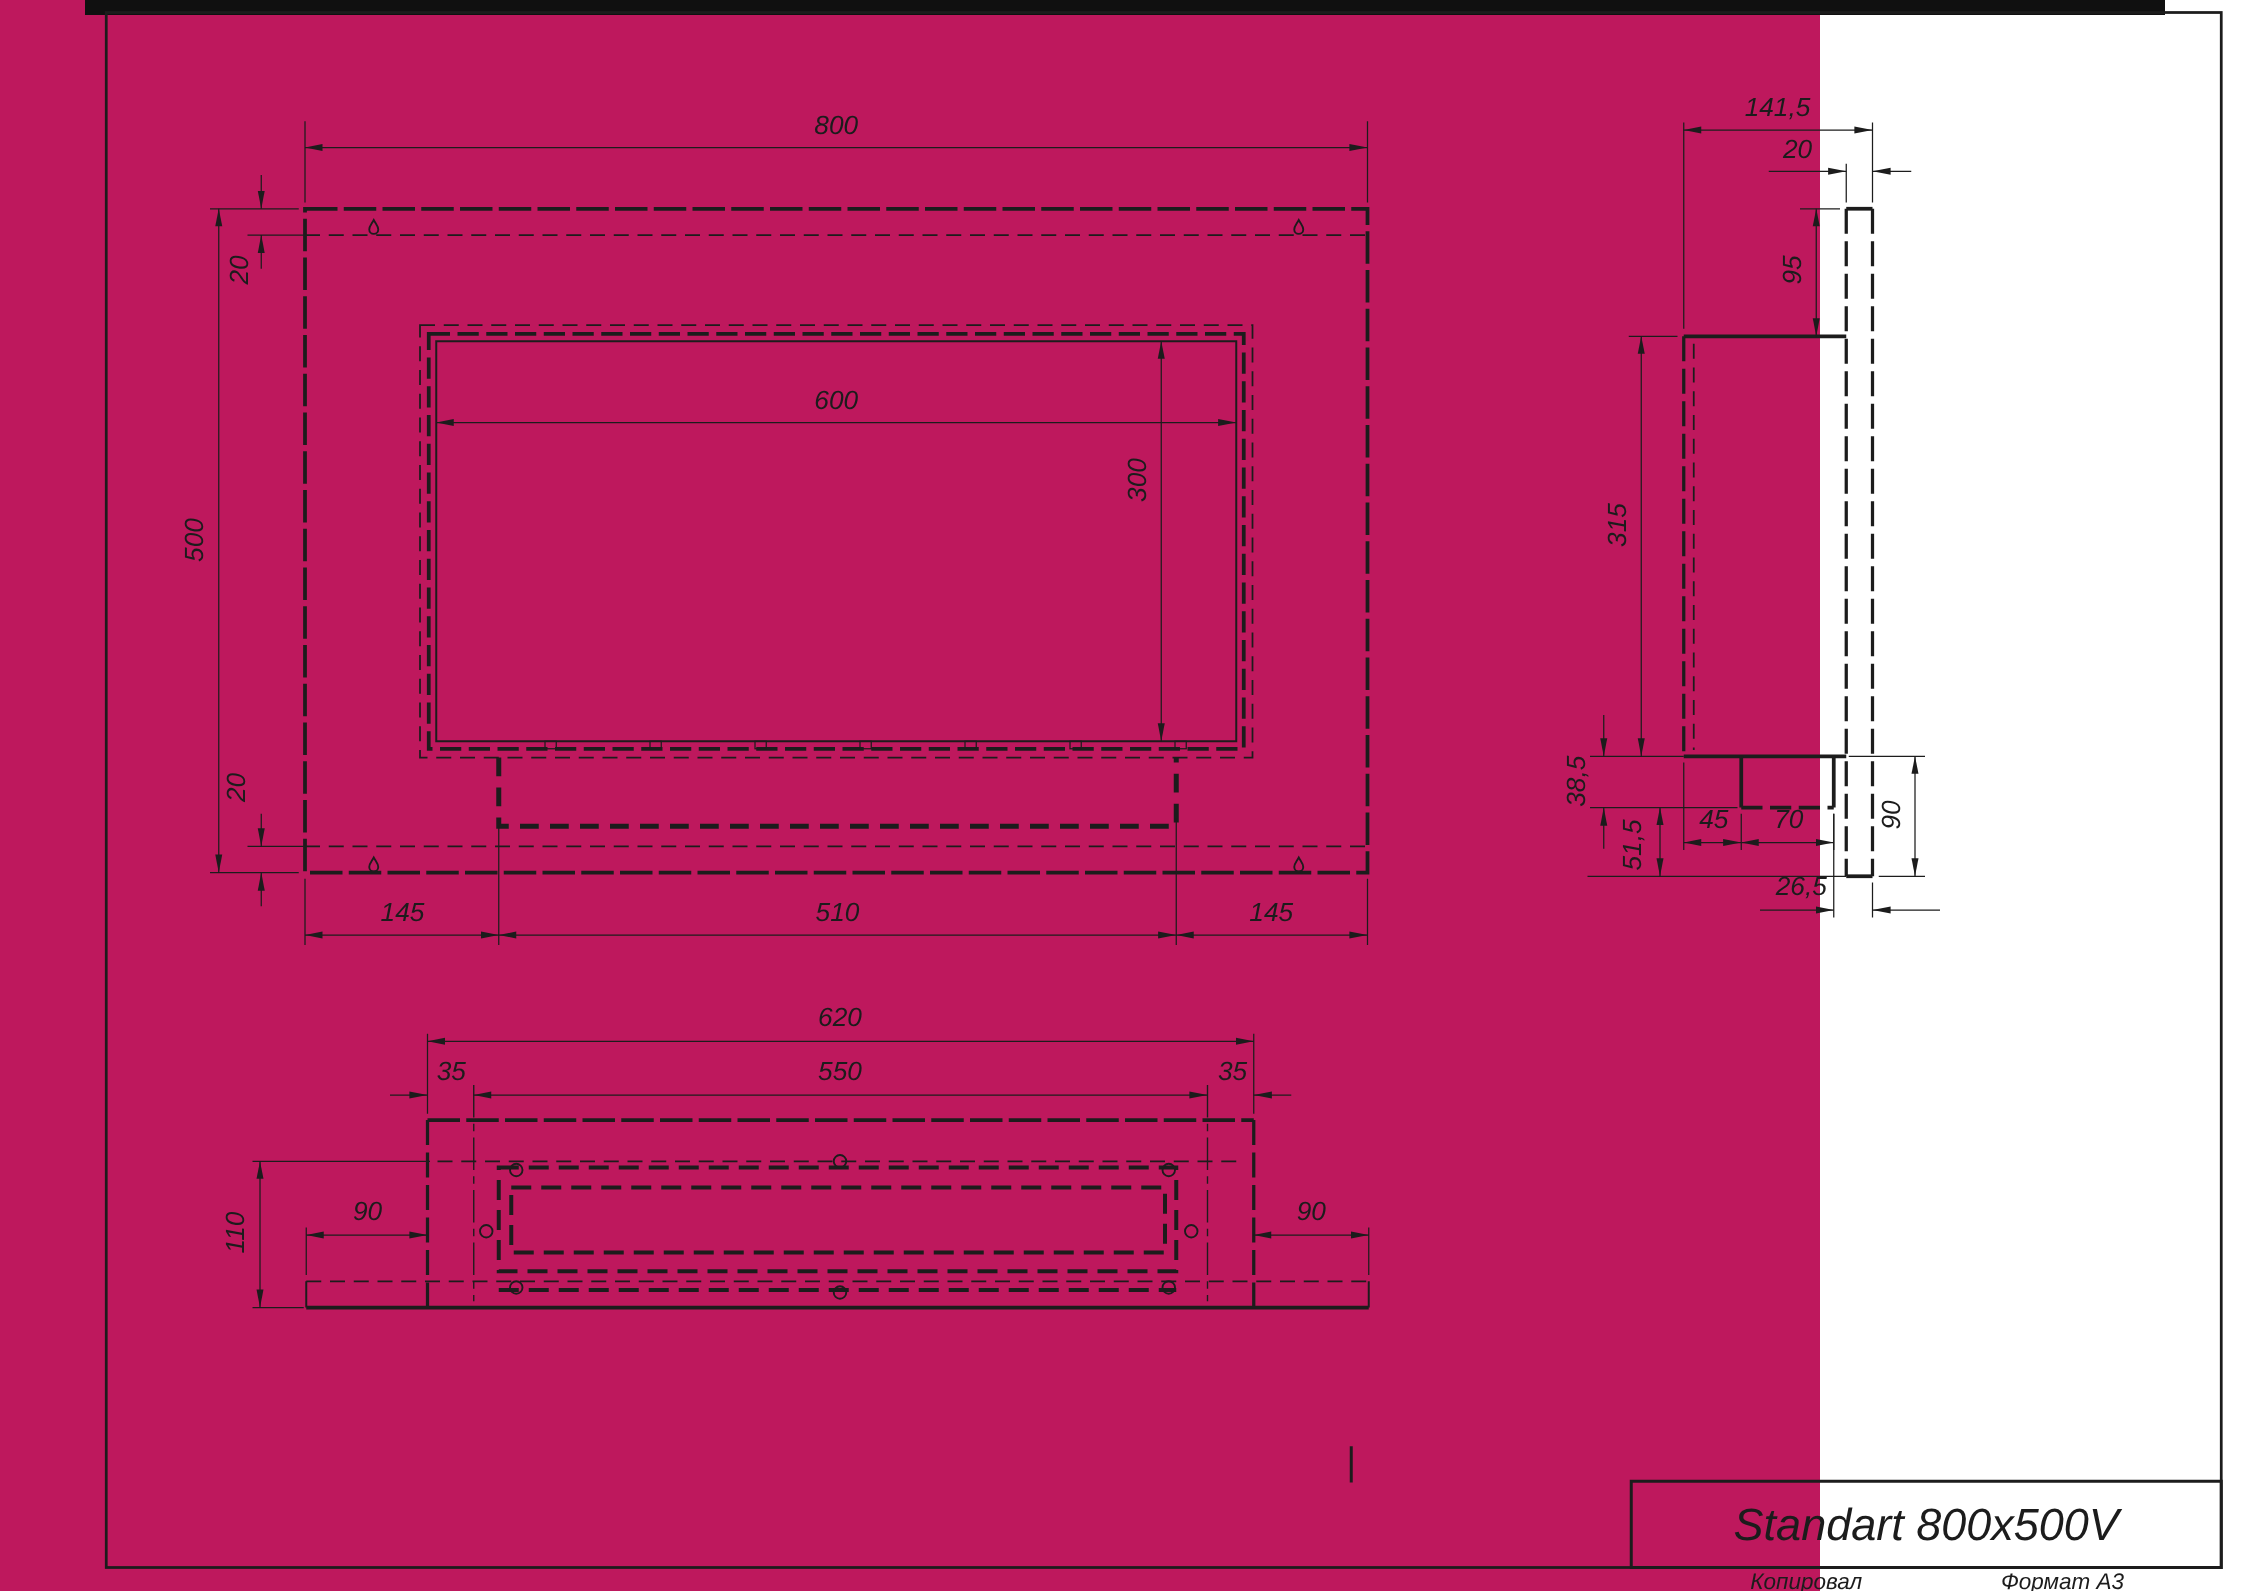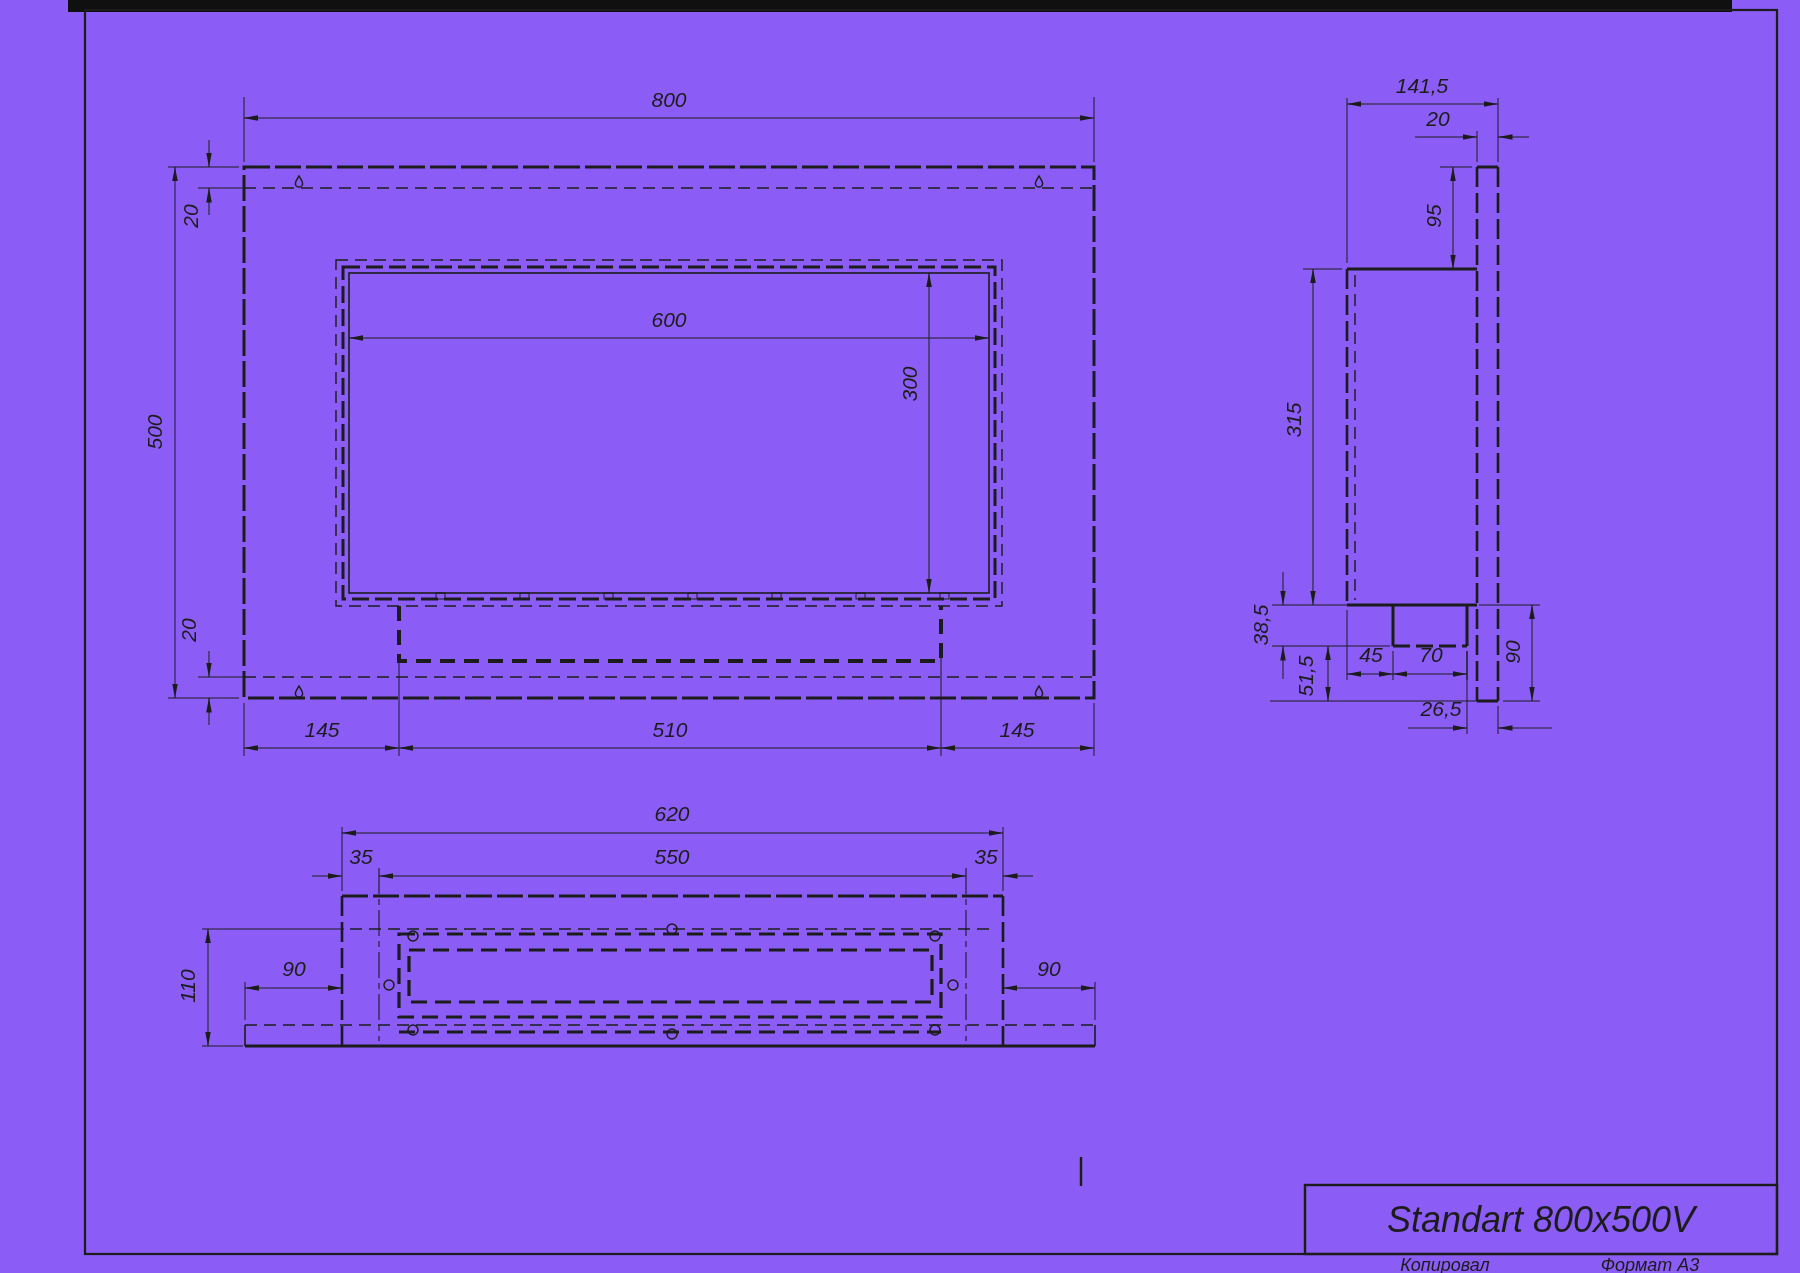--- a/index.html
+++ b/index.html
@@ -1,16 +1,16 @@
 <!DOCTYPE html>
 <html><head>
 <meta charset="utf-8">
 <style>
   html,body{margin:0;padding:0;background:#ffffff;}
-  .sheet{position:relative;width:1800px;height:1273px;background:#8b5cf6;
+  .sheet{position:relative;width:1456px;height:1273px;background:#be185d;
          font-family:"Liberation Sans", sans-serif;}
   svg{display:block;}
   
   .ext{stroke:#1c1c1c;stroke-width:1;fill:none;}
   .dim{stroke:#1c1c1c;stroke-width:1;fill:none;}
   .thin-dash{stroke:#1c1c1c;stroke-width:1.4;fill:none;stroke-dasharray:12 7;}
   .dashdot{stroke:#1c1c1c;stroke-width:1.1;fill:none;stroke-dasharray:26 5 6 5;}
   .frame{stroke:#1c1c1c;stroke-width:3;fill:none;stroke-dasharray:26 5;}
   .thk-dash{stroke:#1c1c1c;stroke-width:3;fill:none;stroke-dasharray:17 6;}
   .thk-dash2{stroke:#1c1c1c;stroke-width:2.6;fill:none;stroke-dasharray:20 6;}

